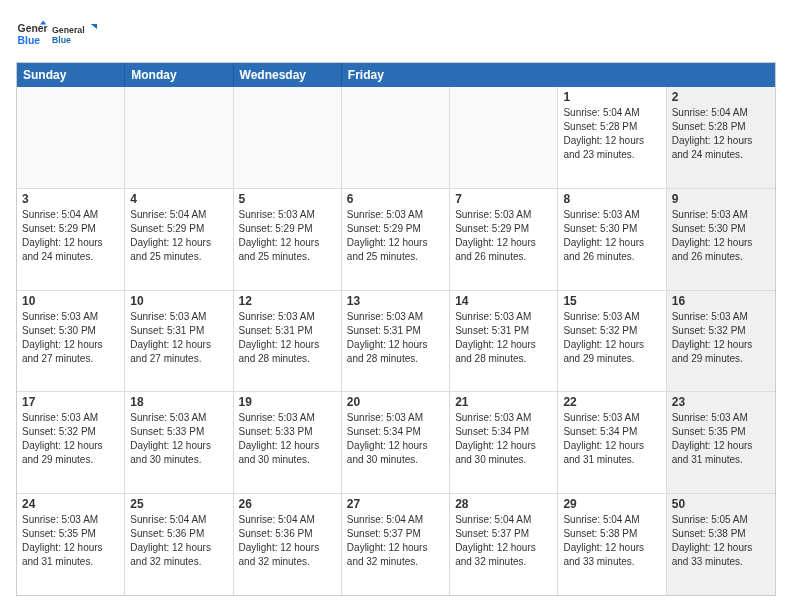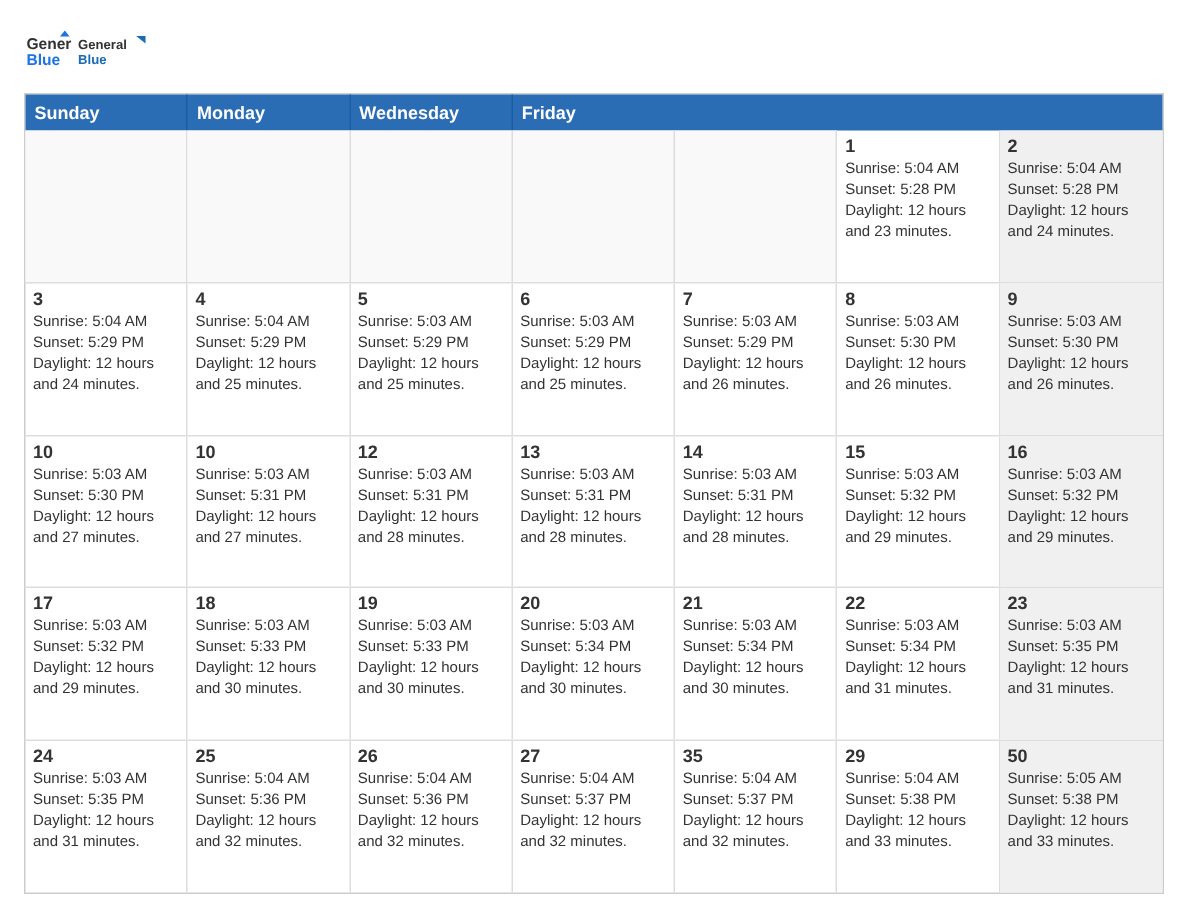--- a/index.html
+++ b/index.html
@@ -329,21 +329,21 @@
 and 32 minutes.</div>
           </div>
           <div class="cal-cell">
             <div class="day-num">27</div>
             <div class="cell-info" style="white-space: pre-line;">Sunrise: 5:04 AM
 Sunset: 5:37 PM
 Daylight: 12 hours
 and 32 minutes.</div>
           </div>
           <div class="cal-cell">
-            <div class="day-num">35</div>
+            <div class="day-num">28</div>
             <div class="cell-info" style="white-space: pre-line;">Sunrise: 5:04 AM
 Sunset: 5:37 PM
 Daylight: 12 hours
 and 32 minutes.</div>
           </div>
           <div class="cal-cell">
             <div class="day-num">29</div>
             <div class="cell-info" style="white-space: pre-line;">Sunrise: 5:04 AM
 Sunset: 5:38 PM
 Daylight: 12 hours

